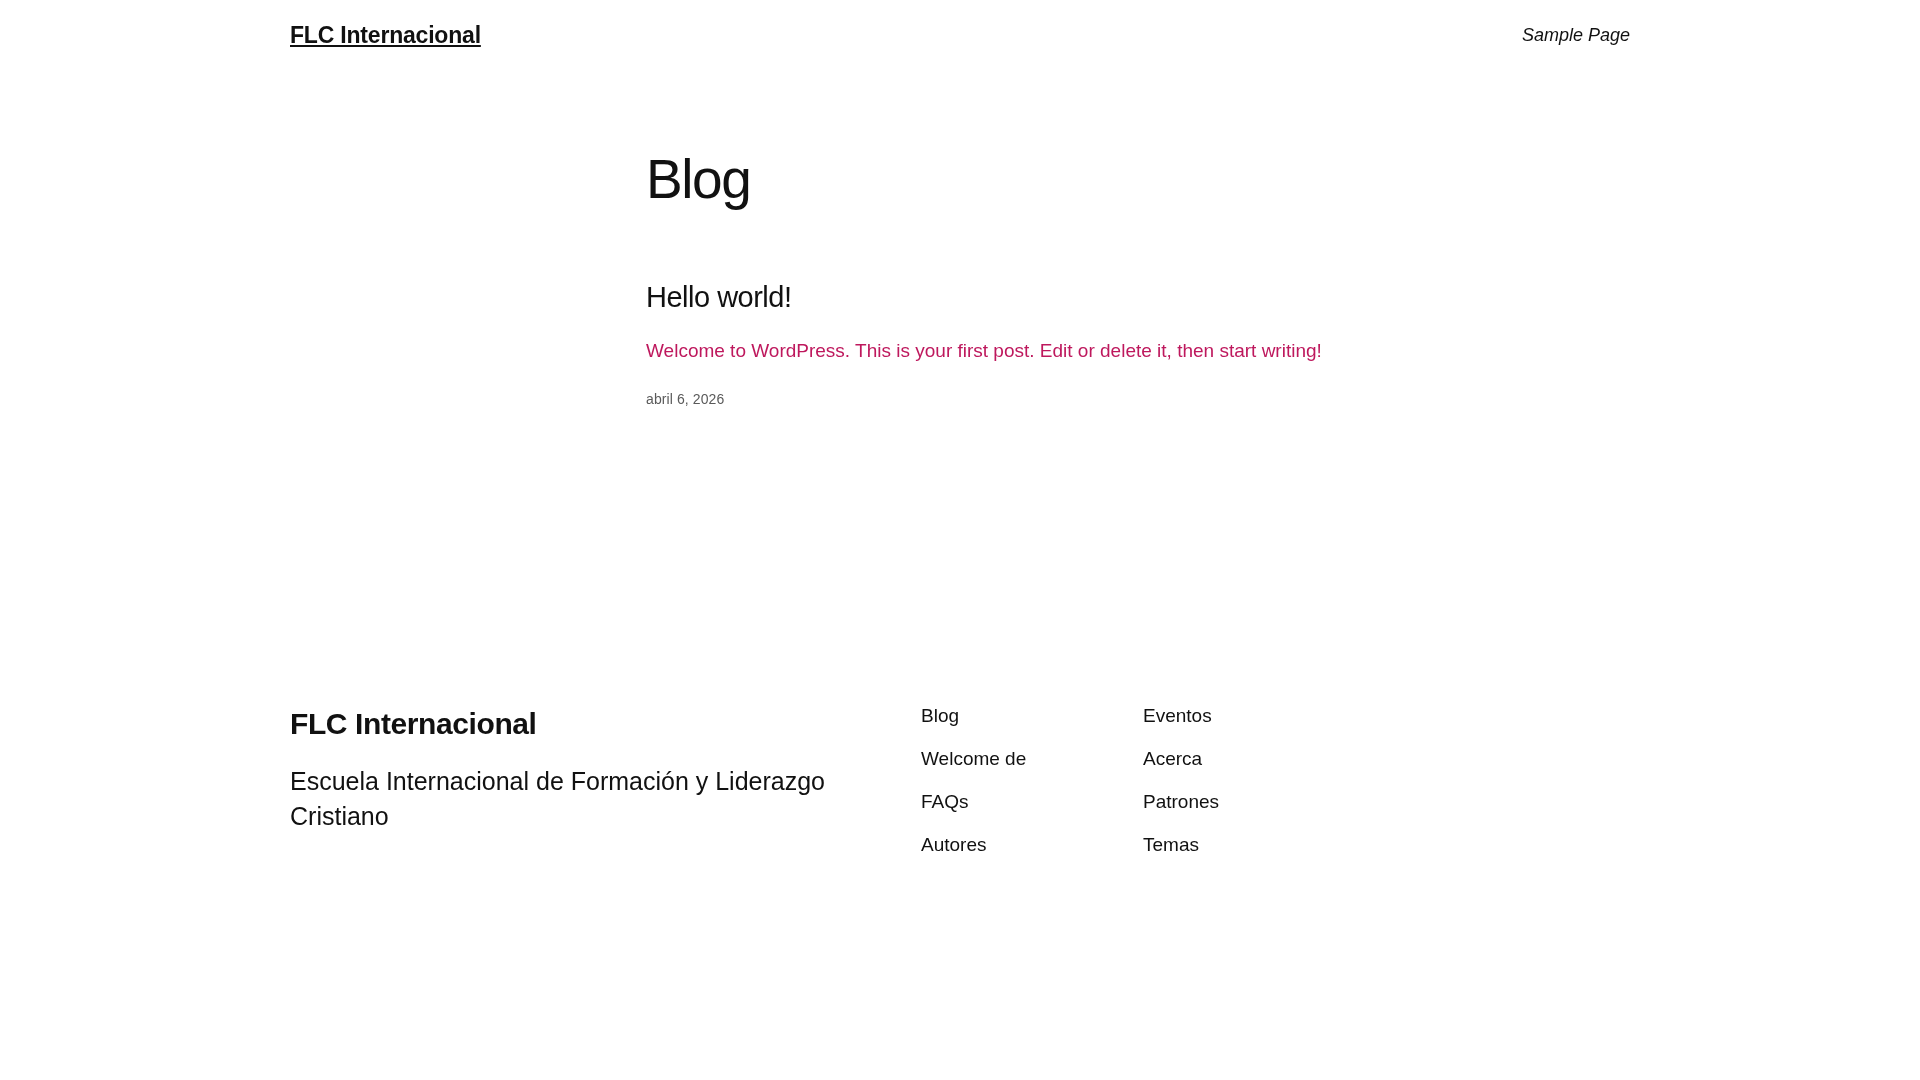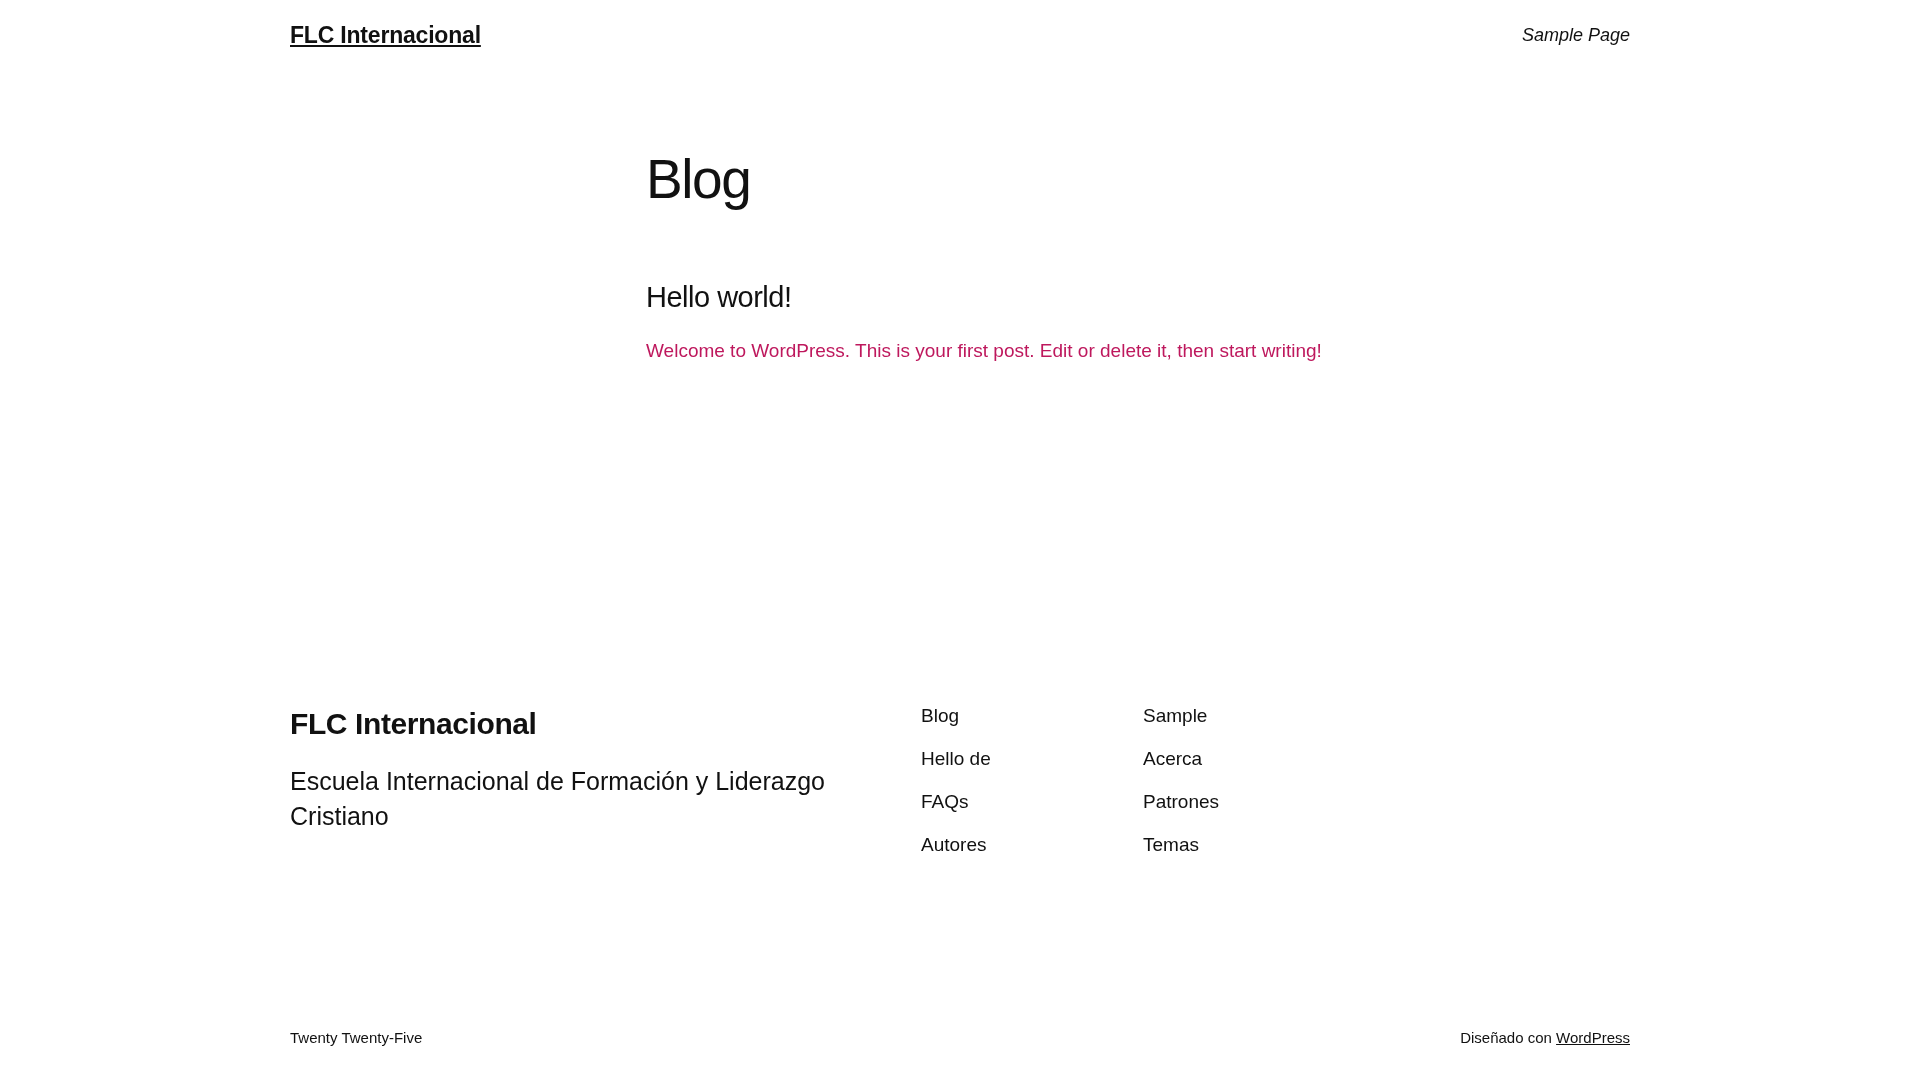--- a/index.html
+++ b/index.html
@@ -163,49 +163,43 @@
 
   <main class="site-main">
     <h1 class="archive-title">Blog</h1>
 
     <div class="post-list">
       <article class="post-item">
         <h2 class="post-title">
           <a href="#">Hello world!</a>
         </h2>
         <p class="post-excerpt">Welcome to WordPress. This is your first post. Edit or delete it, then start writing!</p>
+        <div class="post-date">abril 6, 2026</div>
       </article>
     </div>
   </main>
 
   <footer class="site-footer">
     <div class="footer-top">
       <div class="footer-brand">
         <div class="footer-title">FLC Internacional</div>
         <p class="footer-tagline">Escuela Internacional de Formación y Liderazgo Cristiano</p>
       </div>
 
       <div class="footer-nav-cols">
         <div class="footer-col">
           <a class="footer-link" href="#">Blog</a>
-          <a class="footer-link" href="#">Hello de</a>
+          <a class="footer-link" href="#">Welcome de</a>
           <a class="footer-link" href="#">FAQs</a>
           <a class="footer-link" href="#">Autores</a>
         </div>
         <div class="footer-col">
-          <a class="footer-link" href="#">Sample</a>
+          <a class="footer-link" href="#">Eventos</a>
           <a class="footer-link" href="#">Acerca</a>
           <a class="footer-link" href="#">Patrones</a>
           <a class="footer-link" href="#">Temas</a>
         </div>
       </div>
     </div>
 
-    <div class="footer-bottom">
-      <span>Twenty Twenty-Five</span>
-      <span>
-        <span>Diseñado con</span>
-        <a class="credit-link" href="#">WordPress</a>
-      </span>
-    </div>
   </footer>
 
 </div>
 
 </body></html>

